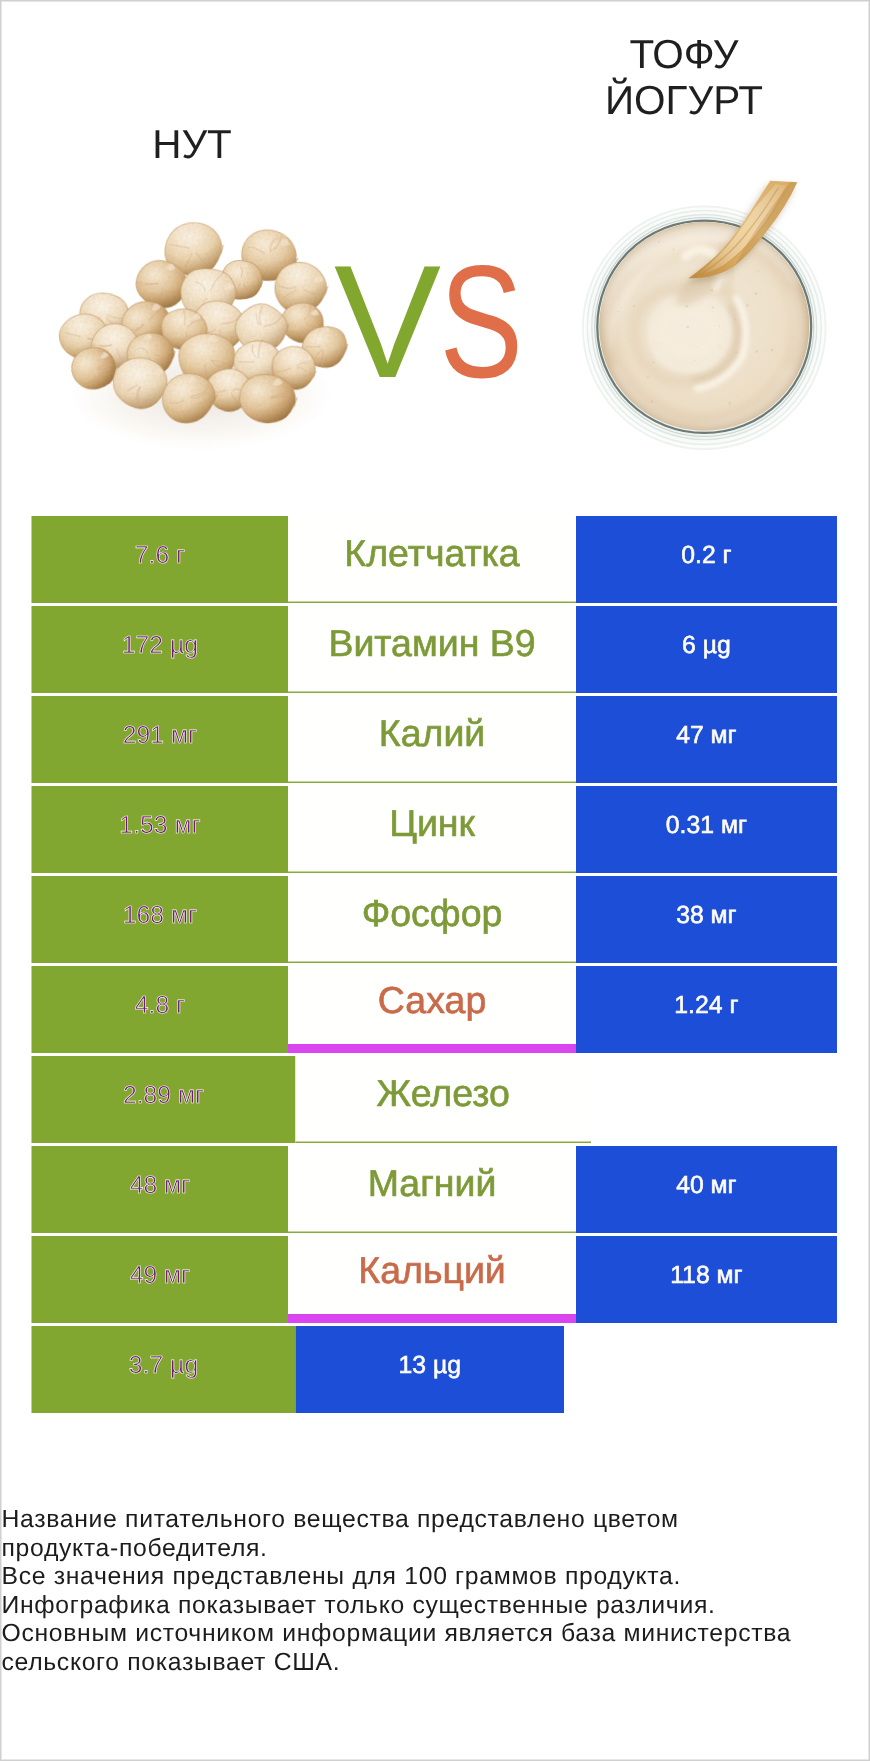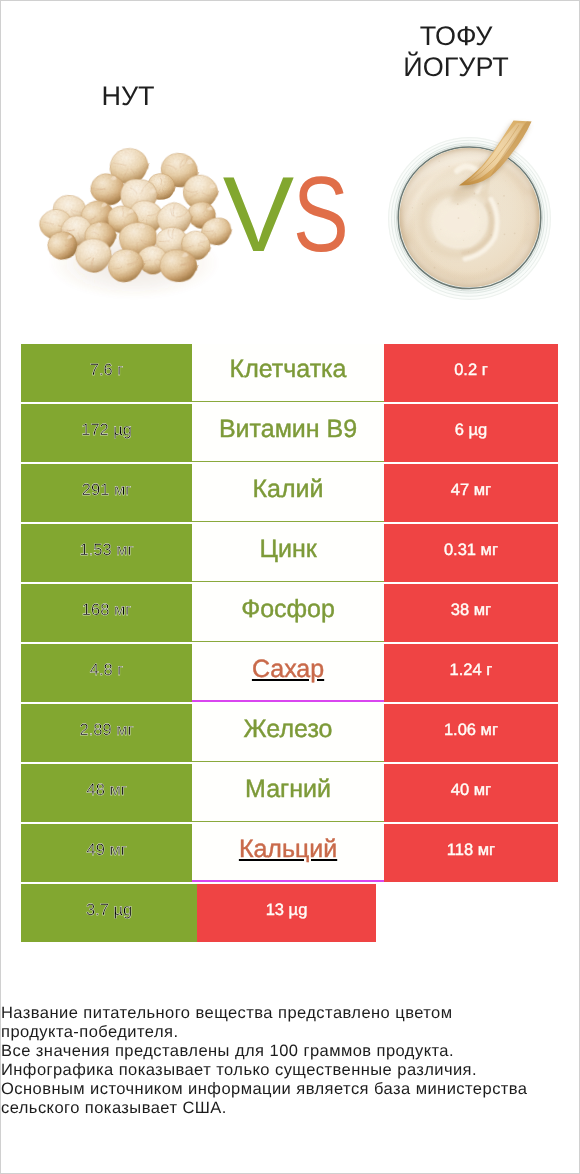--- a/index.html
+++ b/index.html
@@ -10,25 +10,25 @@
   #t-left{left:27px;width:200px;top:51px;margin-top:30px;}
   #t-right{left:355px;width:200px;top:21px;}
   #t-right > div:last-child{margin-top:3px;}
   #vs{position:absolute;left:3px;width:578px;top:160px;text-align:center;font-size:107px;line-height:107px;font-weight:400;letter-spacing:-1px;}
   #vs .v{color:#82a72f;display:inline-block;}
   #vs .s{color:#e06e49;display:inline-block;transform:scaleX(0.78);transform-origin:left center;}
   .foodimg{position:absolute;}
   #tbl{position:absolute;left:20px;top:343px;width:537px;}
   .row{position:relative;height:58px;margin-bottom:2px;display:flex;}
   .cell{height:58px;display:flex;align-items:center;justify-content:center;font-size:16.5px;font-weight:400;-webkit-text-stroke:0.4px;padding-bottom:6px;box-sizing:border-box;}
-  .cl{width:176px;background:#82a730;color:#000000;-webkit-text-stroke-color:#fdfff2;}
+  .cl{width:176px;background:#82a730;color:#701a75;-webkit-text-stroke-color:#fdfff2;}
   .cm{width:197px;background:#fffffd;font-size:25px;font-weight:400;-webkit-text-stroke:0.42px;}
-  .cr{width:179px;background:#ef4444;color:#fffdf8;-webkit-text-stroke-color:#fffdf8;}
+  .cr{width:179px;background:#1d4ed8;color:#fffdf8;-webkit-text-stroke-color:#fffdf8;}
   .row.sep-g .cm{border-bottom:1px solid #8aa93c;}
-  .row.sep-o .cm{border-bottom:2px solid #d946ef;text-decoration:underline;}
+  .row.sep-o .cm{border-bottom:6px solid #d946ef;}
   .g{color:#7d9a38;-webkit-text-stroke-color:#7d9a38;}
   .o{color:#c96a4a;-webkit-text-stroke-color:#c96a4a;}
   #foot{position:absolute;left:0;width:578px;top:1003px;text-align:left;font-size:16.5px;letter-spacing:0.45px;line-height:19px;color:#1c1c1c;opacity:0.999;}
 </style>
 </head>
 <body>
 
 <div id="page">
   <div class="hdr">
     <div class="title" id="t-left">НУТ</div>
@@ -595,21 +595,20 @@
         <div class="cell cm">
           <span class="o">Сахар</span>
         </div>
         <div class="cell cr">1.24 г</div>
       </div>
       <div class="row sep-g">
         <div class="cell cl">2.89 мг</div>
         <div class="cell cm">
           <span class="g">Железо</span>
         </div>
-        <div class="cell cr">1.06 мг</div>
       </div>
       <div class="row sep-g">
         <div class="cell cl">48 мг</div>
         <div class="cell cm">
           <span class="g">Магний</span>
         </div>
         <div class="cell cr">40 мг</div>
       </div>
       <div class="row sep-o">
         <div class="cell cl">49 мг</div>

